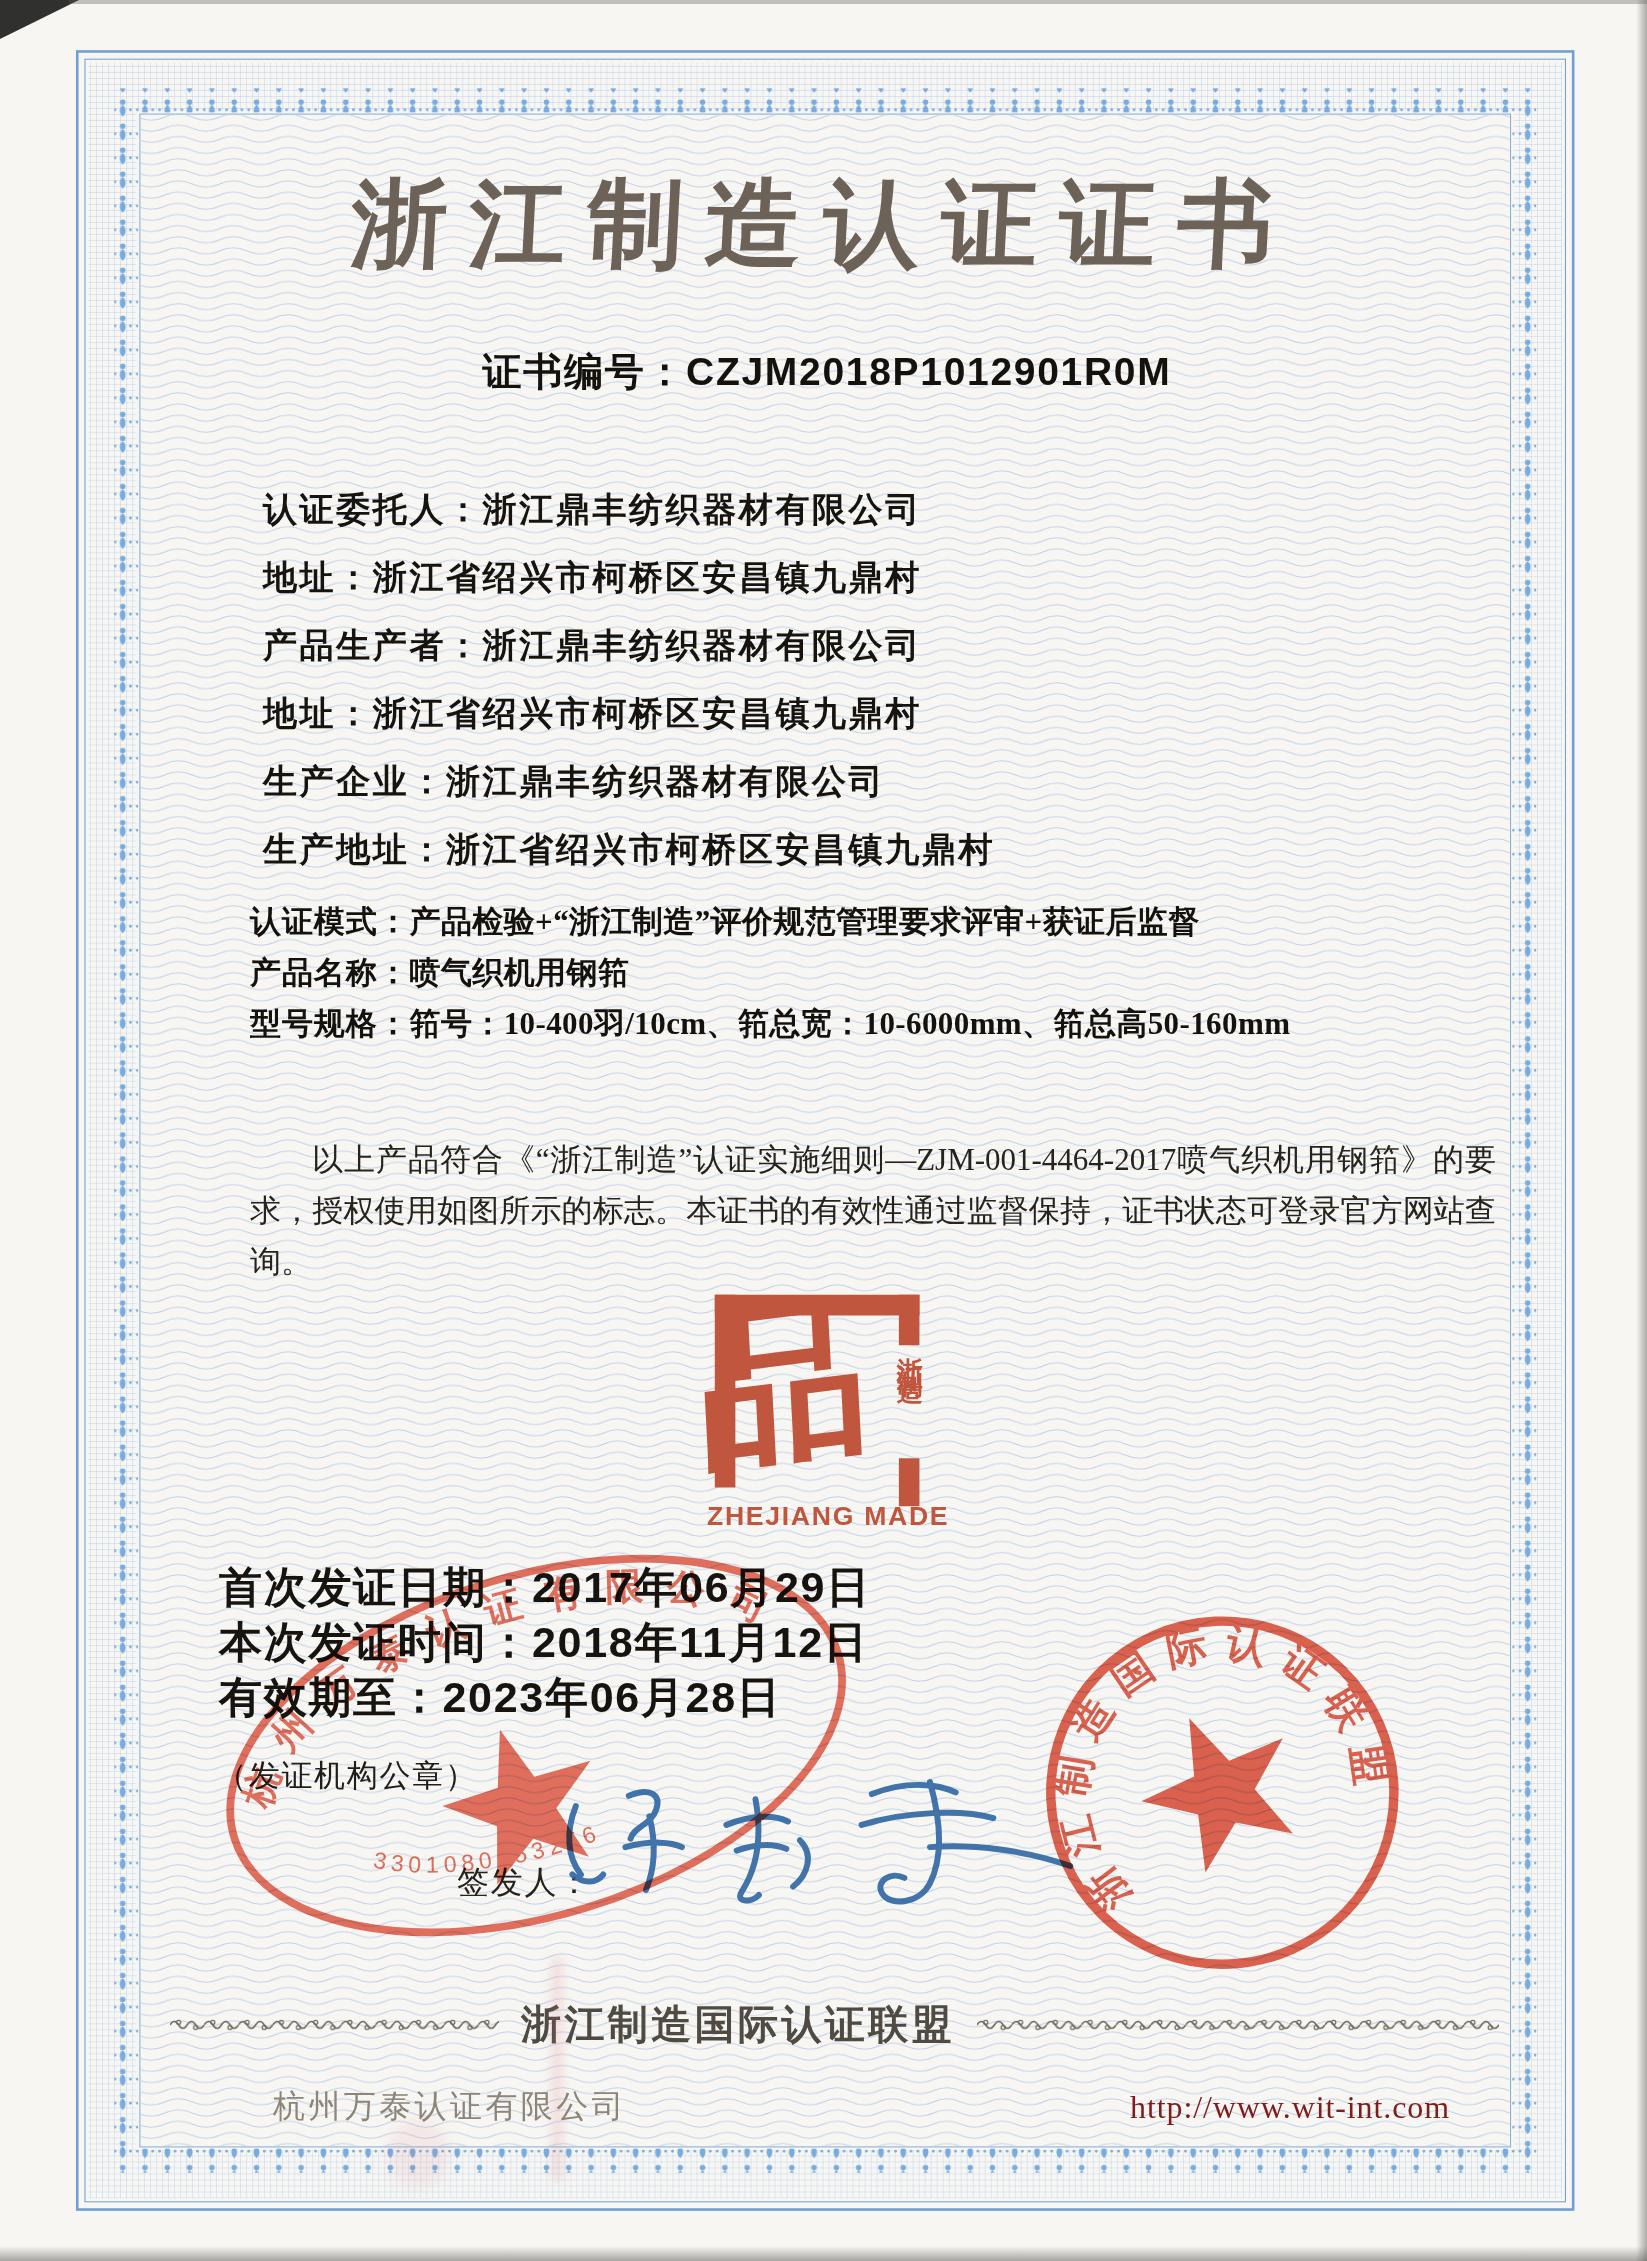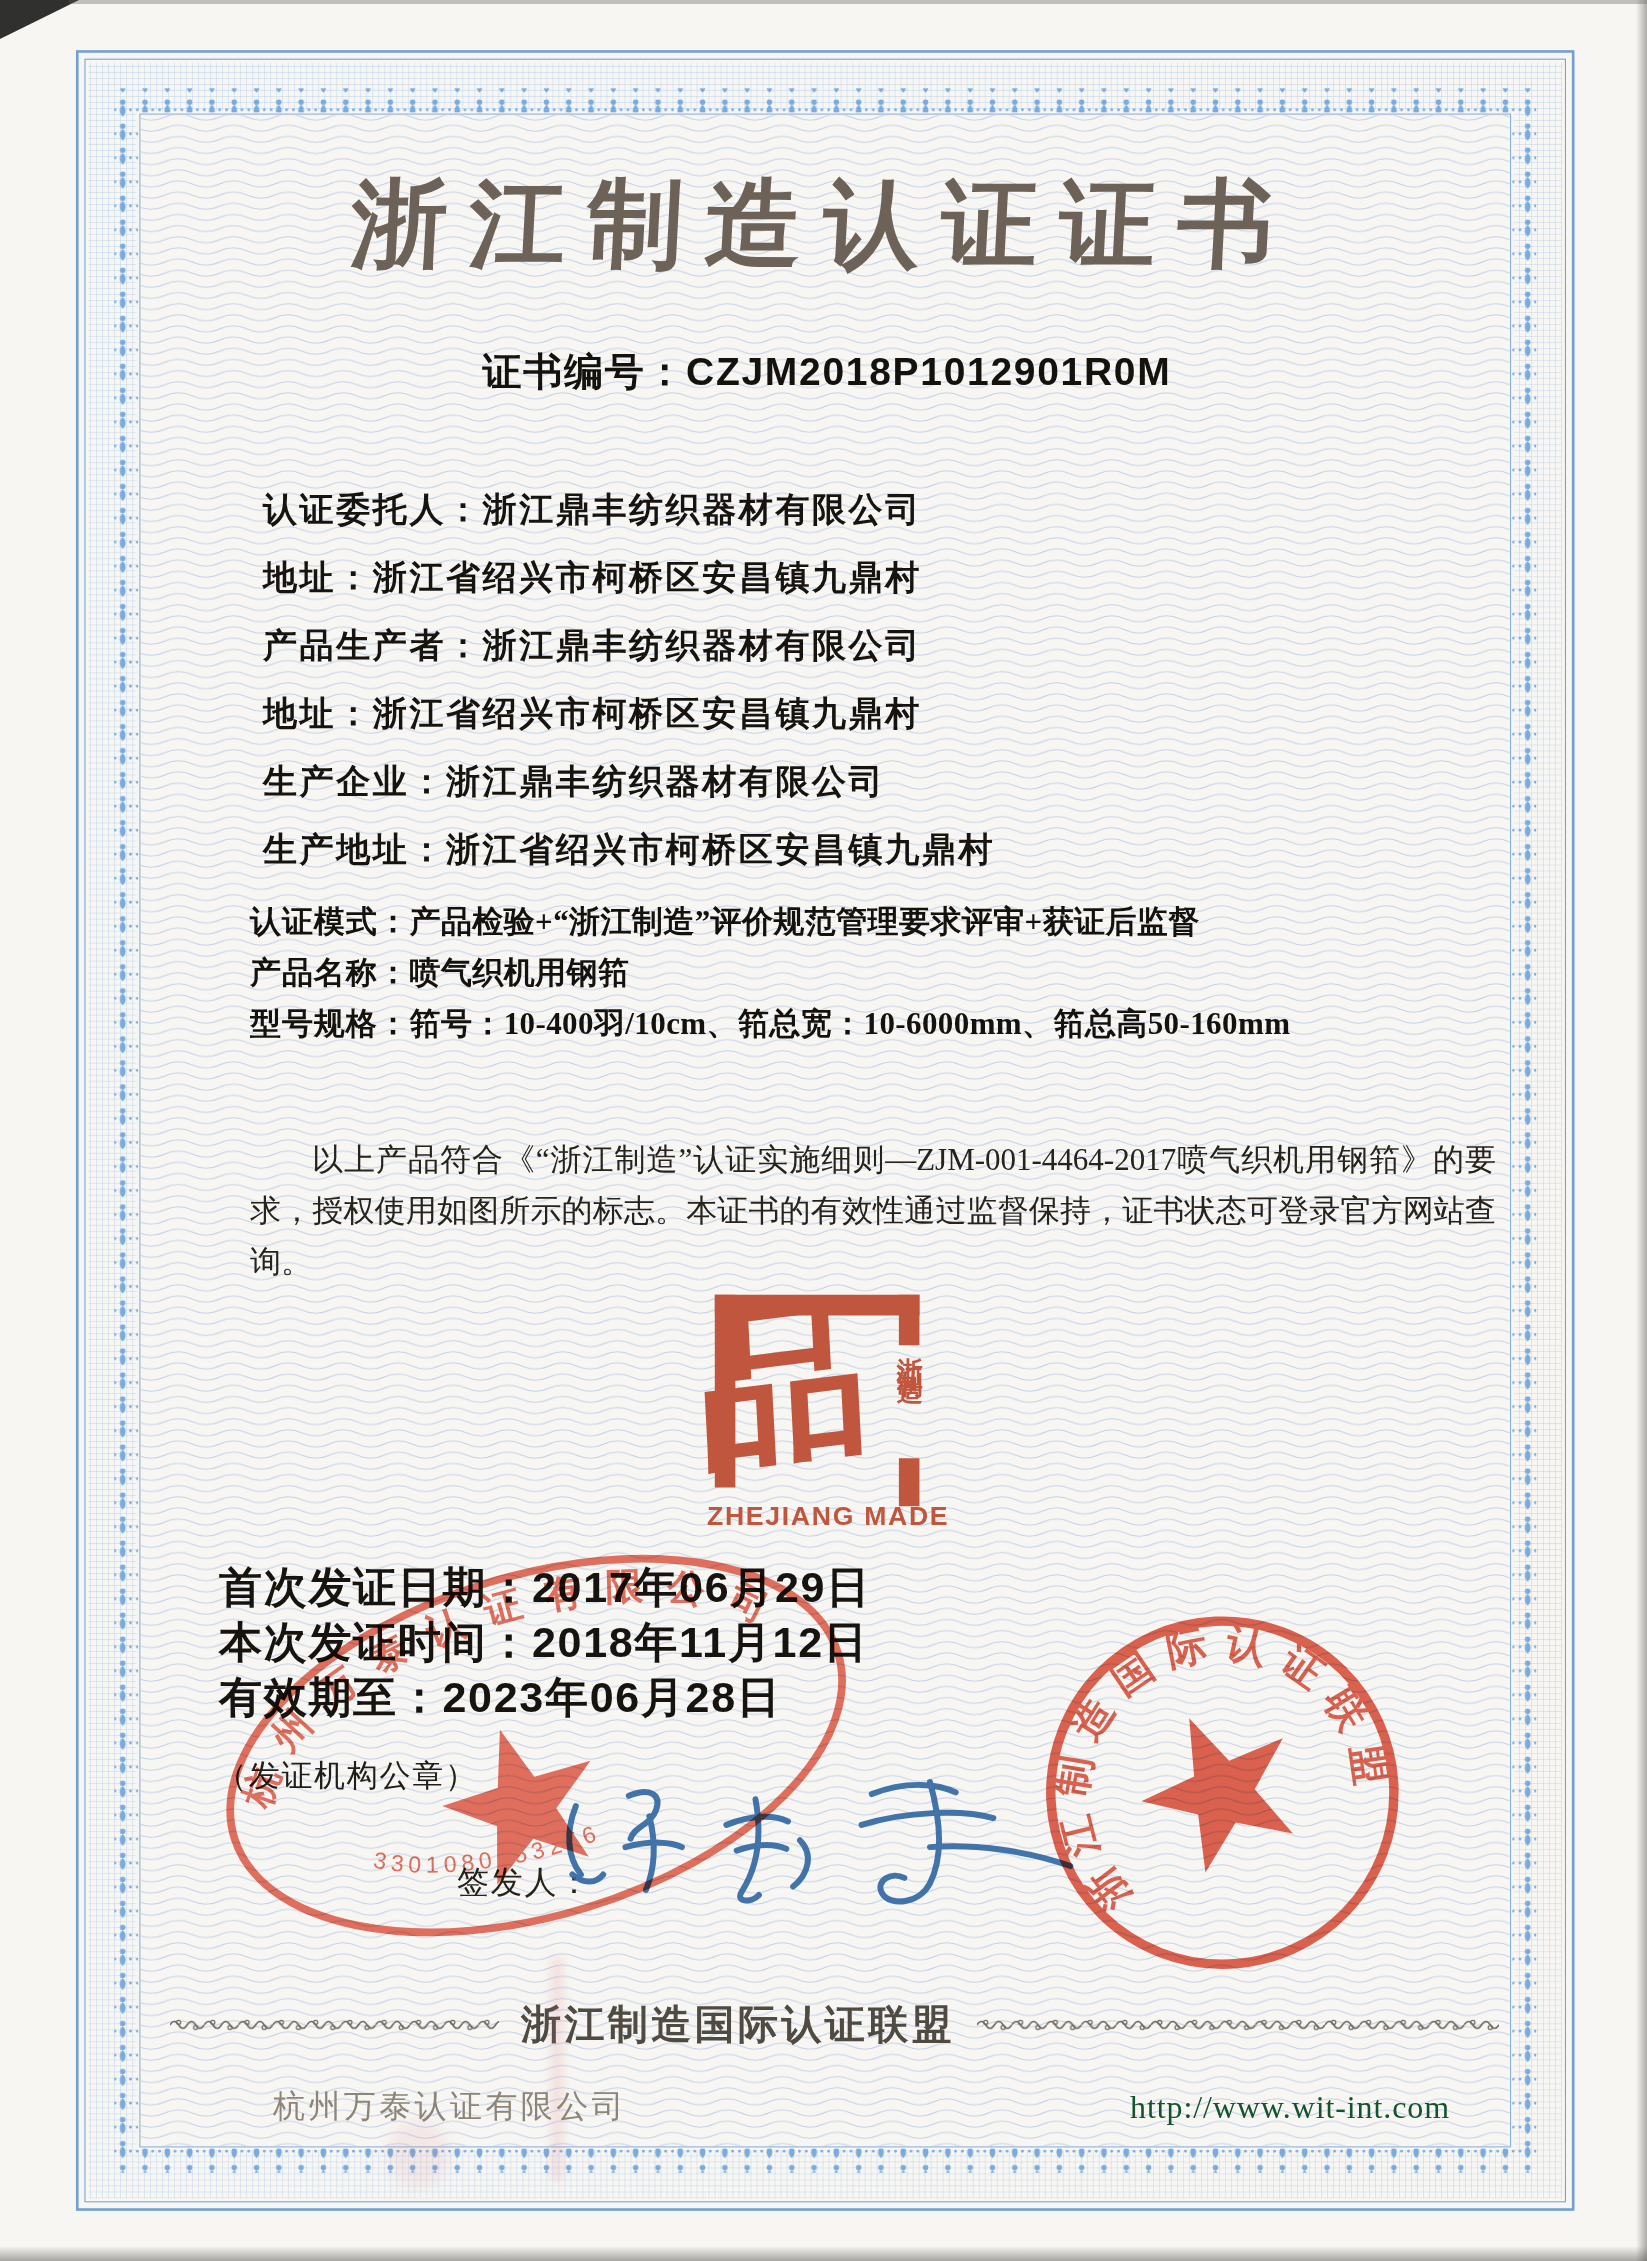--- a/index.html
+++ b/index.html
@@ -92,21 +92,21 @@
   .alliance-text{
     font-family:"Liberation Sans",sans-serif;font-weight:600;font-size:40px;
     letter-spacing:3.4px;color:#4f4a42;white-space:nowrap;
   }
   .footer-row{
     position:absolute;top:2085px;left:172px;right:146px;
     display:flex;justify-content:space-between;align-items:center;
     padding:0 51px 0 101px;
   }
   .footer-company{font-size:32px;letter-spacing:3.4px;color:#8d8578;font-family:"Liberation Serif",serif;}
-  .footer-url{font-size:32px;letter-spacing:0.9px;color:#14532d;font-family:"Liberation Serif",serif;}
+  .footer-url{font-size:32px;letter-spacing:0.9px;color:#7f1d1d;font-family:"Liberation Serif",serif;}
   
   .stamps{position:absolute;inset:0;mix-blend-mode:multiply;pointer-events:none;}
 </style>
 </head>
 <body>
 
 <div class="page">
 
   <svg class="bg" width="1647" height="2261" viewBox="0 0 1920 2636" aria-hidden="true">
     <defs>

